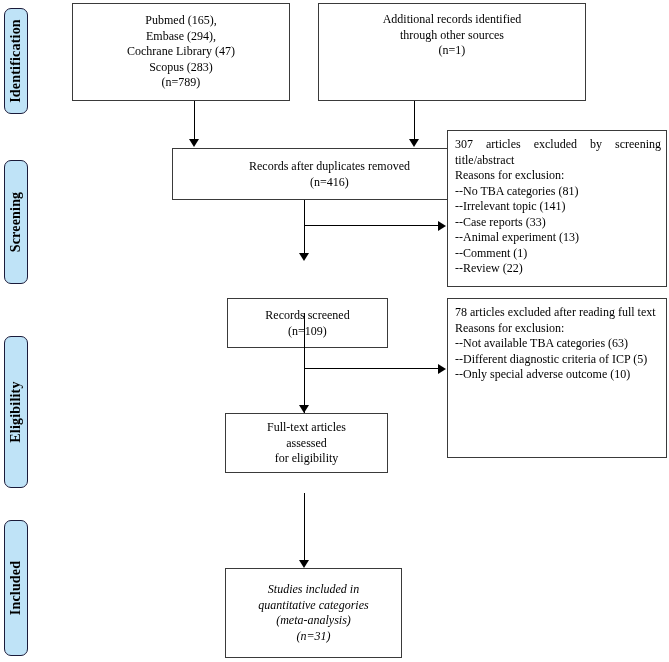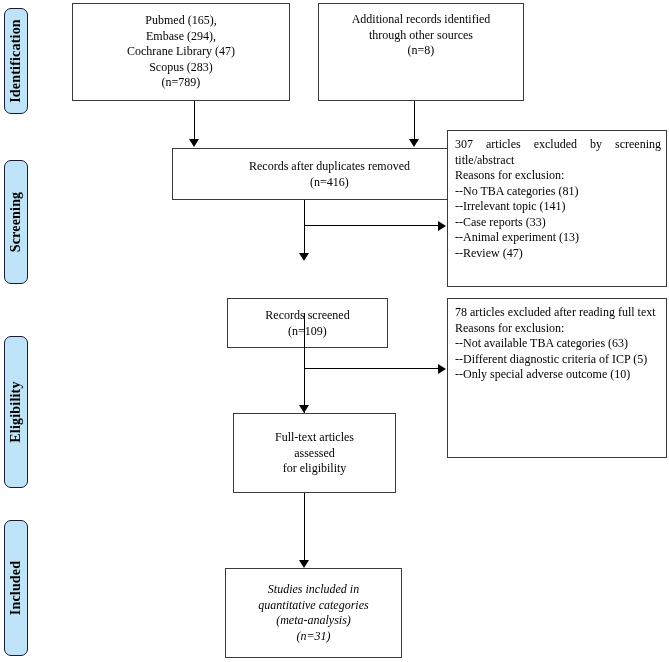--- a/index.html
+++ b/index.html
@@ -133,25 +133,25 @@
   <div class="flow-box" style="left:72px; top:3px; width:218px; height:98px;">
     <div class="box-center">
       <div class="box-text">Pubmed (165),</div>
       <div class="box-text">Embase (294),</div>
       <div class="box-text">Cochrane Library (47)</div>
       <div class="box-text">Scopus (283)</div>
       <div class="box-text">(n=789)</div>
     </div>
   </div>
 
-  <div class="flow-box" style="left:318px; top:3px; width:206px; height:98px;">
+  <div class="flow-box" style="left:318px; top:3px; width:268px; height:98px;">
     <div class="box-top-center">
       <div class="box-text">Additional records identified</div>
       <div class="box-text">through other sources</div>
-      <div class="box-text">(n=8)</div>
+      <div class="box-text">(n=1)</div>
     </div>
   </div>
 
   <div class="vline" style="left:194px; top:101px; height:39px;"></div>
   <div class="arrow-down" style="left:189px; top:139px;"></div>
 
   <div class="vline" style="left:414px; top:101px; height:39px;"></div>
   <div class="arrow-down" style="left:409px; top:139px;"></div>
 
   <div class="flow-box" style="left:172px; top:148px; width:315px; height:52px;">
@@ -168,21 +168,22 @@
   <div class="arrow-right" style="left:438px; top:221px;"></div>
 
   <div class="flow-box" style="left:447px; top:130px; width:220px; height:157px;padding-left:44px;">
     <div class="box-left">
       <div class="box-text just">307 articles excluded by screening title/abstract</div>
       <div class="box-text">Reasons for exclusion:</div>
       <div class="box-text">--No TBA categories (81)</div>
       <div class="box-text">--Irrelevant topic (141)</div>
       <div class="box-text">--Case reports (33)</div>
       <div class="box-text">--Animal experiment (13)</div>
-      <div class="box-text">--Review (47)</div>
+      <div class="box-text">--Comment (1)</div>
+      <div class="box-text">--Review (22)</div>
     </div>
   </div>
 
   <div class="flow-box" style="left:227px; top:263px; width:161px; height:50px;margin-top:35px;">
     <div class="box-center">
       <div class="box-text">Records screened</div>
       <div class="box-text">(n=109)</div>
     </div>
   </div>
 
@@ -195,21 +196,21 @@
   <div class="flow-box" style="left:447px; top:298px; width:220px; height:160px;">
     <div class="box-left">
       <div class="box-text just">78 articles excluded after reading full text</div>
       <div class="box-text">Reasons for exclusion:</div>
       <div class="box-text">--Not available TBA categories (63)</div>
       <div class="box-text">--Different diagnostic criteria of ICP (5)</div>
       <div class="box-text">--Only special adverse outcome (10)</div>
     </div>
   </div>
 
-  <div class="flow-box" style="left:233px; top:413px; width:163px; height:80px;">
+  <div class="flow-box" style="left:225px; top:413px; width:163px; height:60px;">
     <div class="box-center">
       <div class="box-text">Full-text articles</div>
       <div class="box-text">assessed</div>
       <div class="box-text">for eligibility</div>
     </div>
   </div>
 
   <div class="vline" style="left:304px; top:493px; height:68px;"></div>
   <div class="arrow-down" style="left:299px; top:560px;"></div>
 

